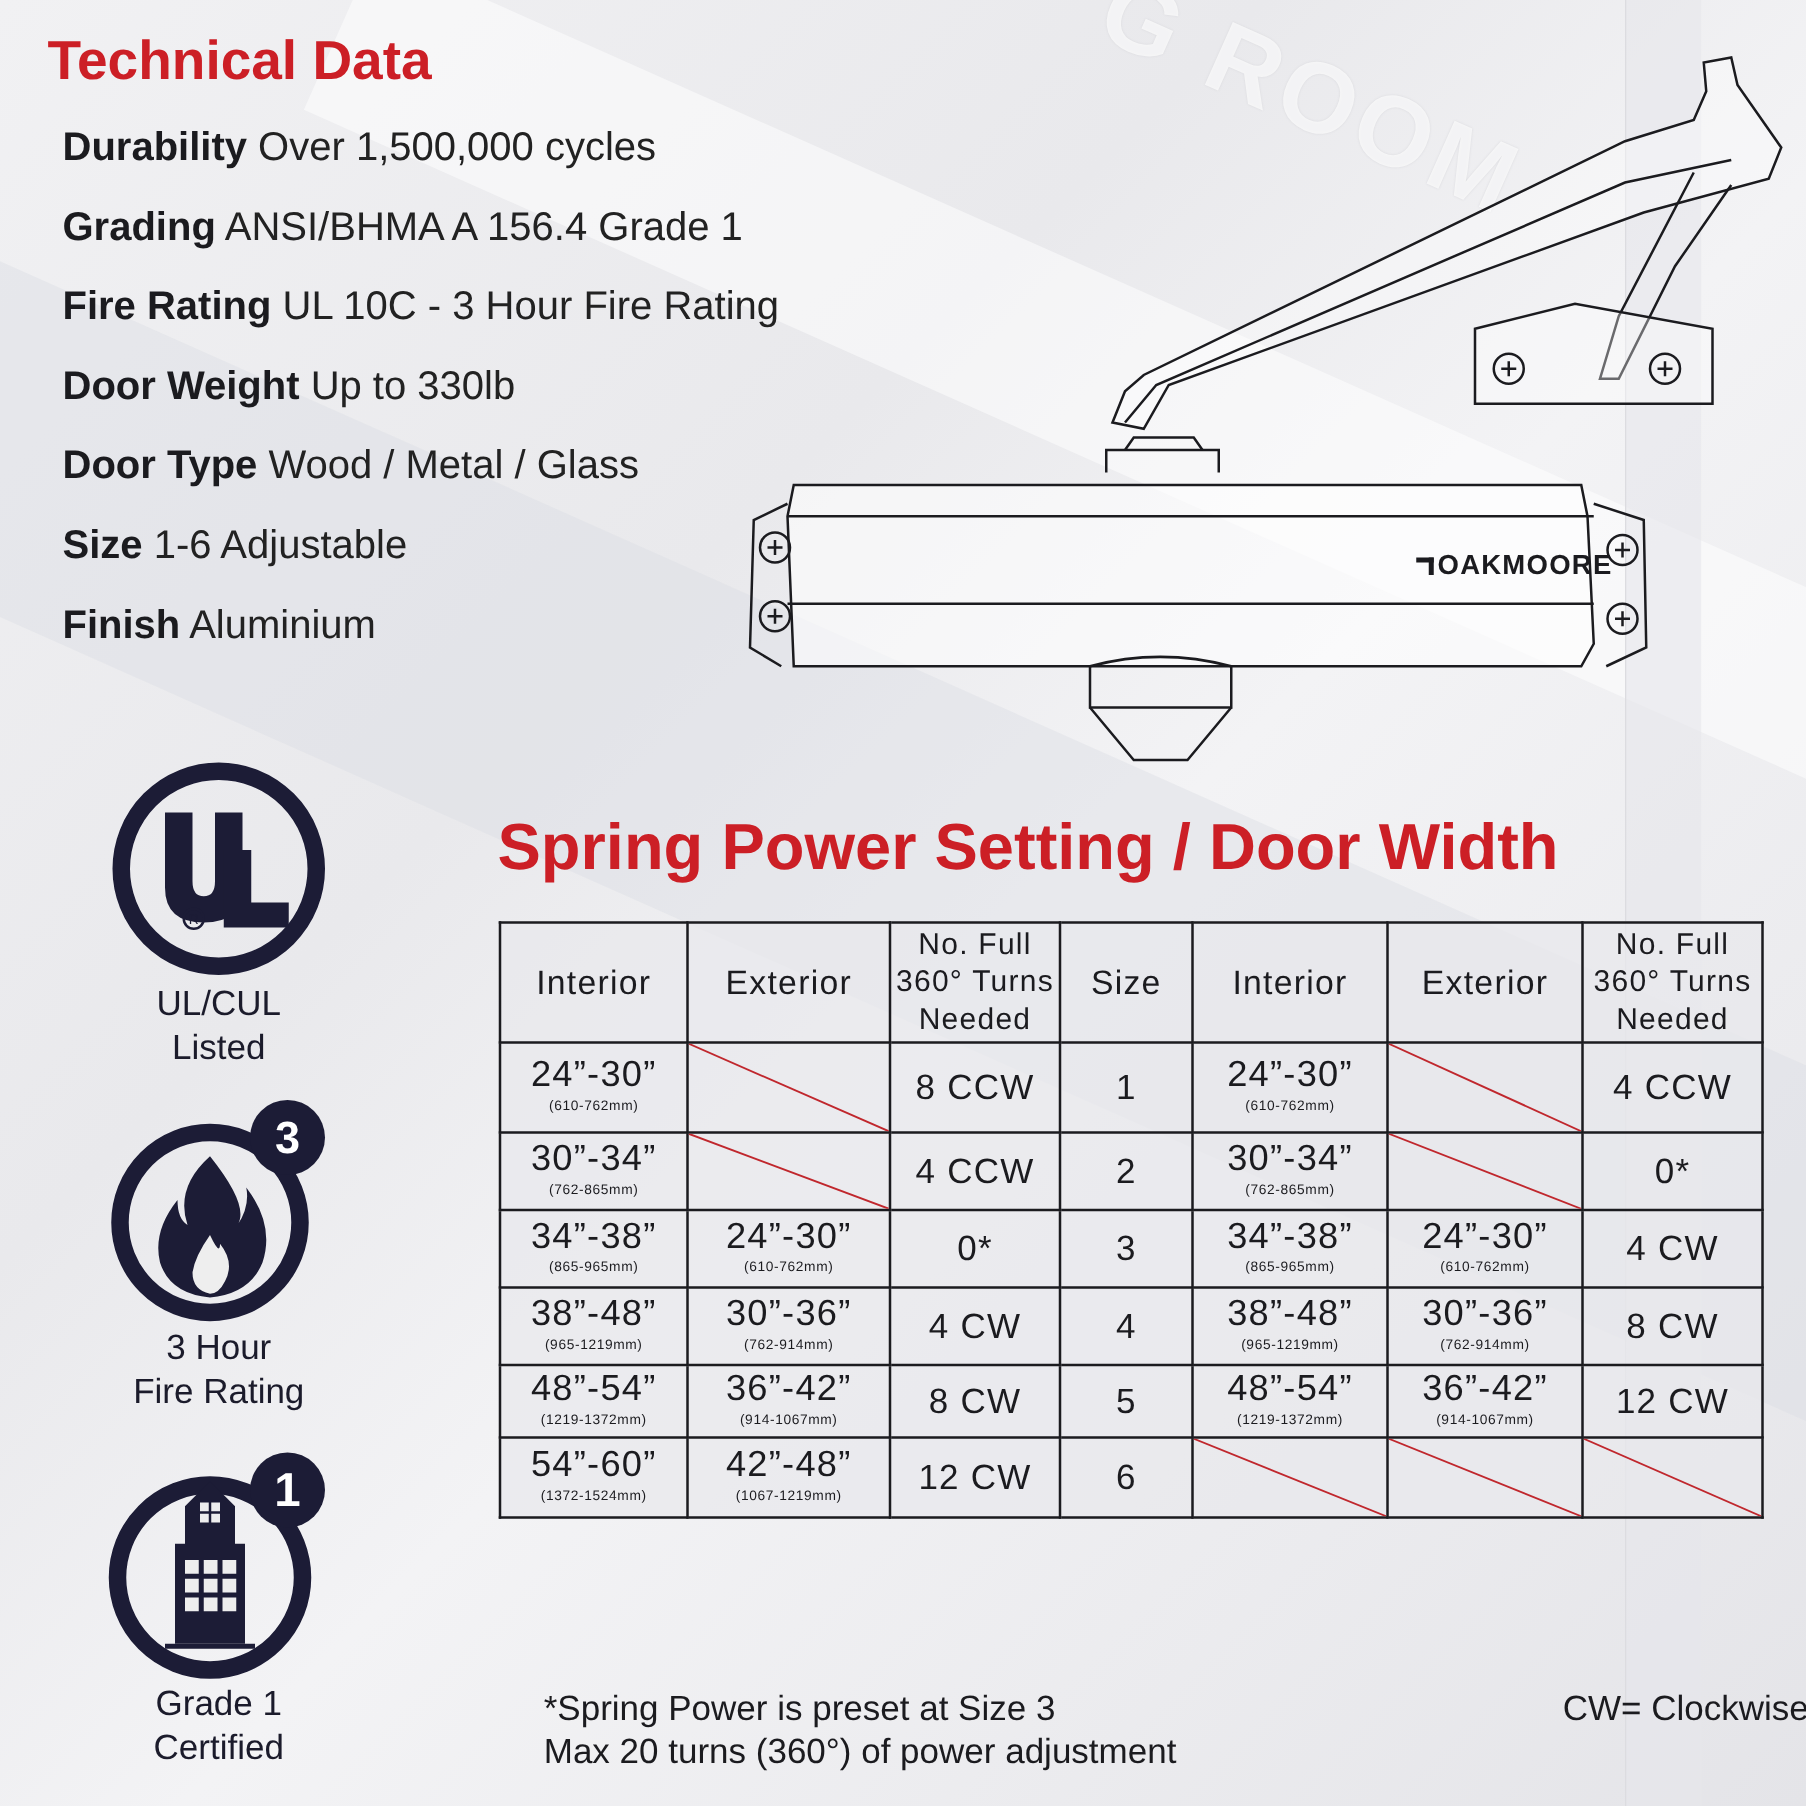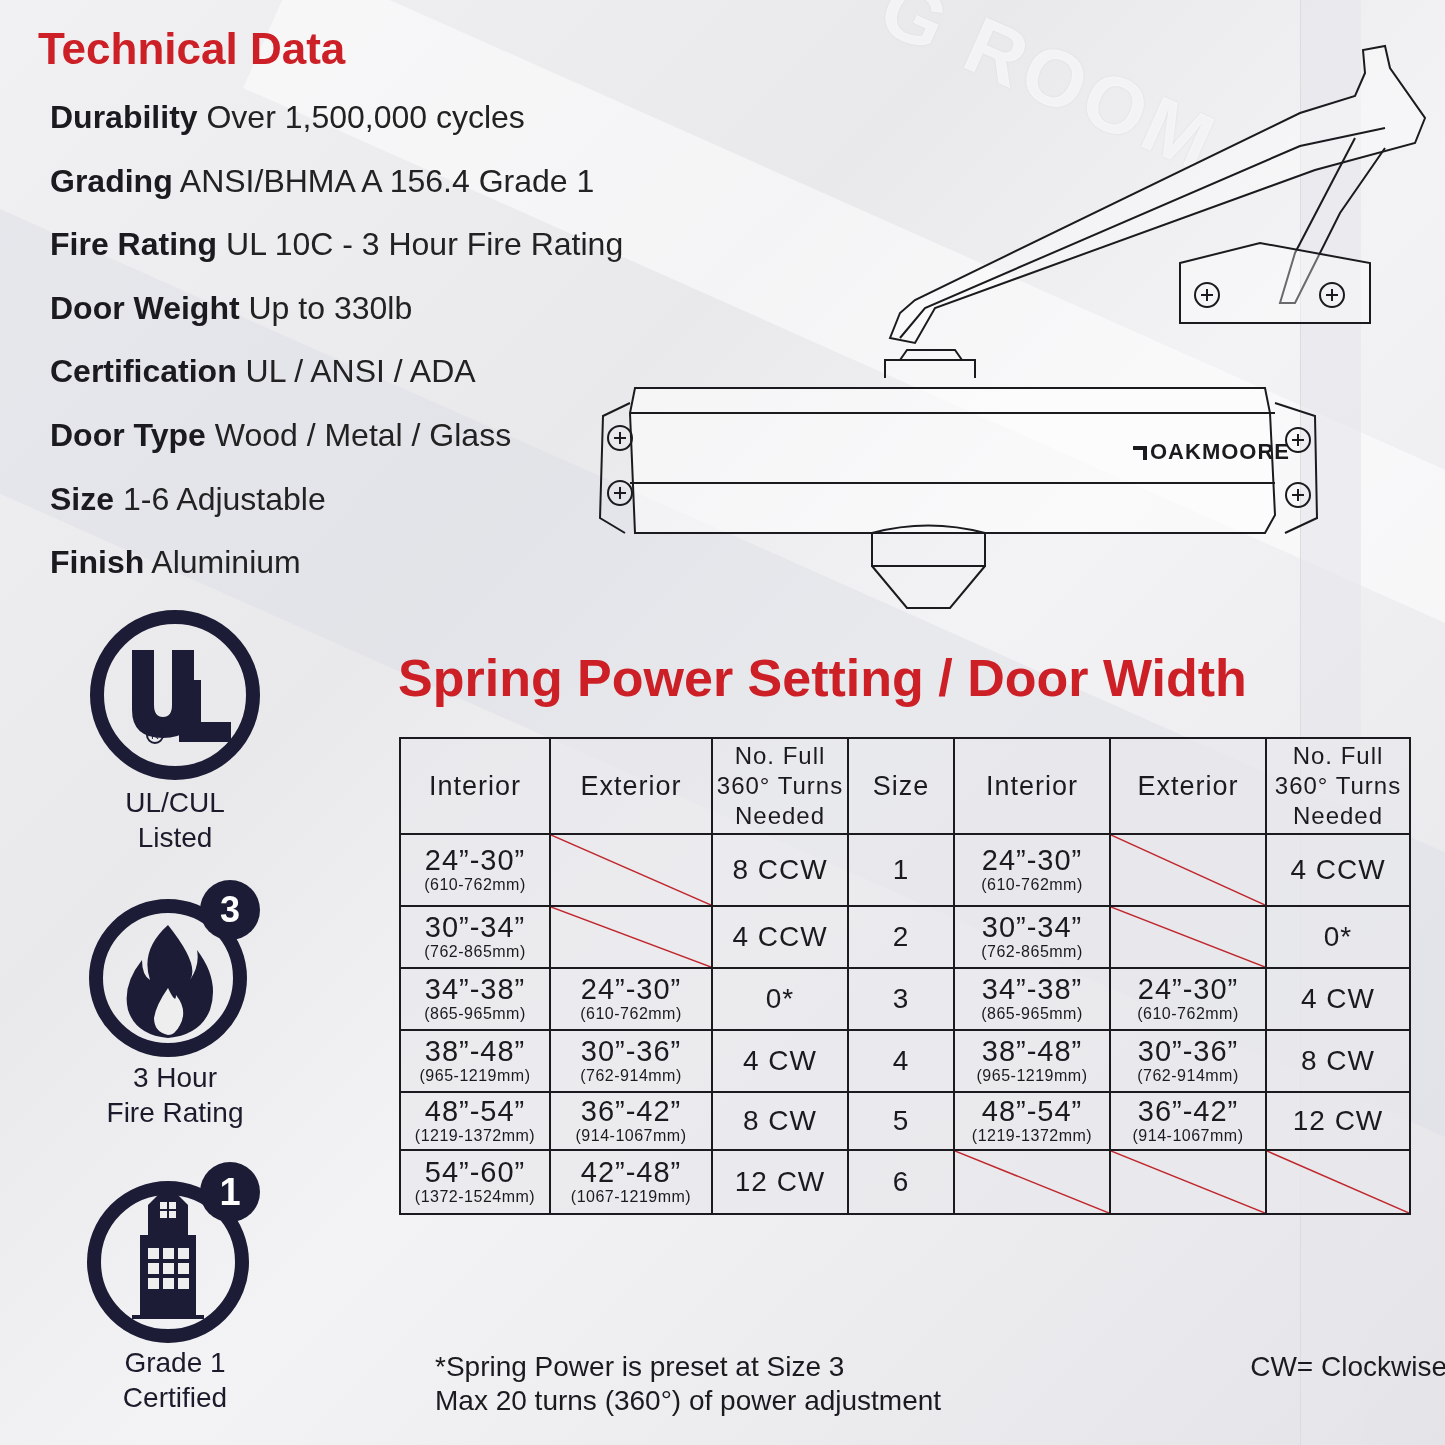--- a/index.html
+++ b/index.html
@@ -27,42 +27,41 @@
 
   .h2{position:absolute;left:398px;top:648px;font-size:52px;font-weight:bold;color:#cc1f26;white-space:nowrap;}
 
   table.grid{position:absolute;left:399px;top:737px;border-collapse:collapse;width:1010px;
     background:rgba(232,232,236,0.75);table-layout:fixed;}
   table.grid td{border:2px solid #1b1b1f;text-align:center;vertical-align:middle;padding:0;position:relative;}
   .hd-group{font-size:27px;line-height:42px;letter-spacing:1px;}
   .colh{font-size:27px;letter-spacing:1px;}
   .colh.small{font-size:24px;line-height:30px;}
   .main{font-size:29px;line-height:30px;letter-spacing:1px;}
-  .sub{font-size:16px;line-height:20px;letter-spacing:0.5px;}
+  .sub{font-size:11px;line-height:20px;letter-spacing:0.5px;}
   .val{font-size:28px;letter-spacing:1px;}
   .slash{position:absolute;left:0;top:0;width:100%;height:100%;}
 
   .foot{position:absolute;left:398px;top:1350px;width:1012px;font-size:28px;line-height:34px;margin-left:37px;}
   .foot .row{display:flex;justify-content:space-between;}
 </style>
 </head>
 <body>
 
 <div class="bg-beam b1"></div>
 <div class="bg-beam b2"></div>
 <div class="bg-post"></div>
 <div class="bg-watermark">G ROOM</div>
 
 <div class="title">Technical Data</div>
 <div class="specs">
   <div class="spec"><b>Durability</b> <span class="v">Over 1,500,000 cycles</span></div>
   <div class="spec"><b>Grading</b> <span class="v">ANSI/BHMA A 156.4 Grade 1</span></div>
   <div class="spec"><b>Fire Rating</b> <span class="v">UL 10C - 3 Hour Fire Rating</span></div>
   <div class="spec"><b>Door Weight</b> <span class="v">Up to 330lb</span></div>
-  <div class="spec"><b>Certification</b> <span class="v">UL / ANSI / ADA</span></div>
   <div class="spec"><b>Door Type</b> <span class="v">Wood / Metal / Glass</span></div>
   <div class="spec"><b>Size</b> <span class="v">1-6 Adjustable</span></div>
   <div class="spec"><b>Finish</b> <span class="v">Aluminium</span></div>
 </div>
 
 <div class="closer">
   <svg width="840" height="580" viewBox="0 0 840 580" fill="none" stroke="#1b1b1f" stroke-width="2">
 
     <path d="M295 300 L305 275 L320 262 L705 75 L760 58 L770 35 L768 12 L790 8 L795 30 L830 80 L820 105 L720 132 L340 270 L320 305 Z" fill="rgba(255,255,255,0.35)"></path>
     <path d="M305 300 L330 270 L705 108 L790 90"></path>

